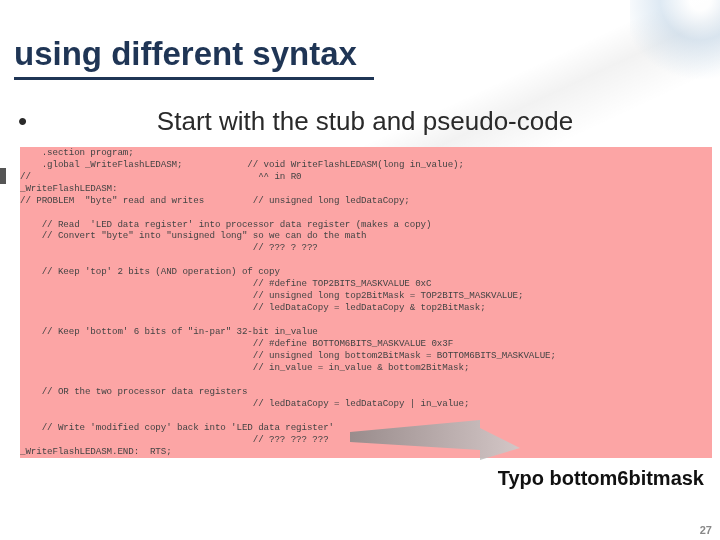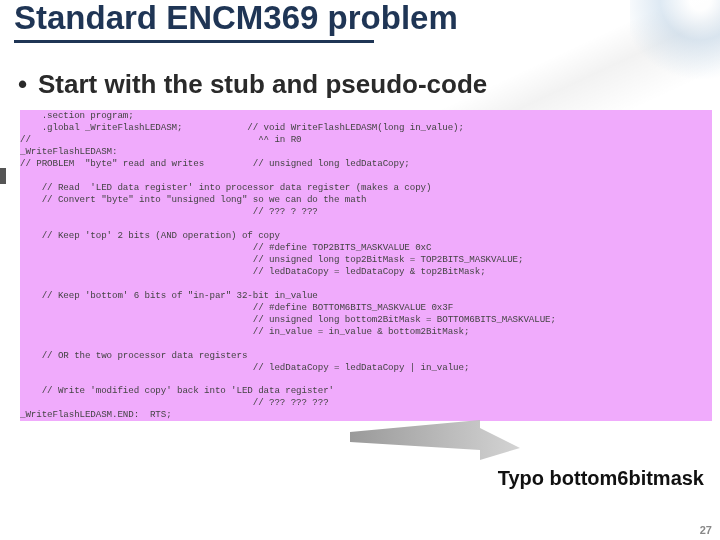--- a/index.html
+++ b/index.html
@@ -35,35 +35,36 @@
     height: 3px;
     background: #1f3555;
     width: 360px;
   }
   .bullet {
     position: relative;
     z-index: 2;
     font-size: 26px;
     color: #2a2a2a;
     padding: 26px 28px 10px 38px;
-    font-weight: 700;
+    font-weight: 400;
     line-height: 1.2;
+    text-align: center;
   }
   .bullet::before {
     content: "•";
     position: absolute;
     left: 18px;
     top: 26px;
     color: #2a2a2a;
   }
   .code-wrap {
     position: relative;
     z-index: 2;
     margin: 0 8px 0 20px;
-    background: #f0abfc;
+    background: #fca5a5;
   }
   pre.code {
     font-family: Consolas, "Courier New", monospace;
     font-size: 9.2px;
     line-height: 1.3;
     color: #444;
     white-space: pre;
     margin: 0;
     letter-spacing: -0.1px;
   }
@@ -112,21 +113,22 @@
     z-index:2;
   }
 </style>
 </head>
 <body>
 
 <div class="bg-diag"></div>
 <div class="bg-circle"></div>
 
 <div class="title">
-  <span>Standard ENCM369 problem</span><br>
+  <br>
+  <span>using different syntax</span>
 </div>
 <div class="title-underline"></div>
 
 <div class="bullet">Start with the stub and pseudo-code</div>
 
 <div class="left-strip"></div>
 
 <div class="code-wrap">
   <pre class="code">    .section program;
     .global _WriteFlashLEDASM;            // void WriteFlashLEDASM(long in_value);

